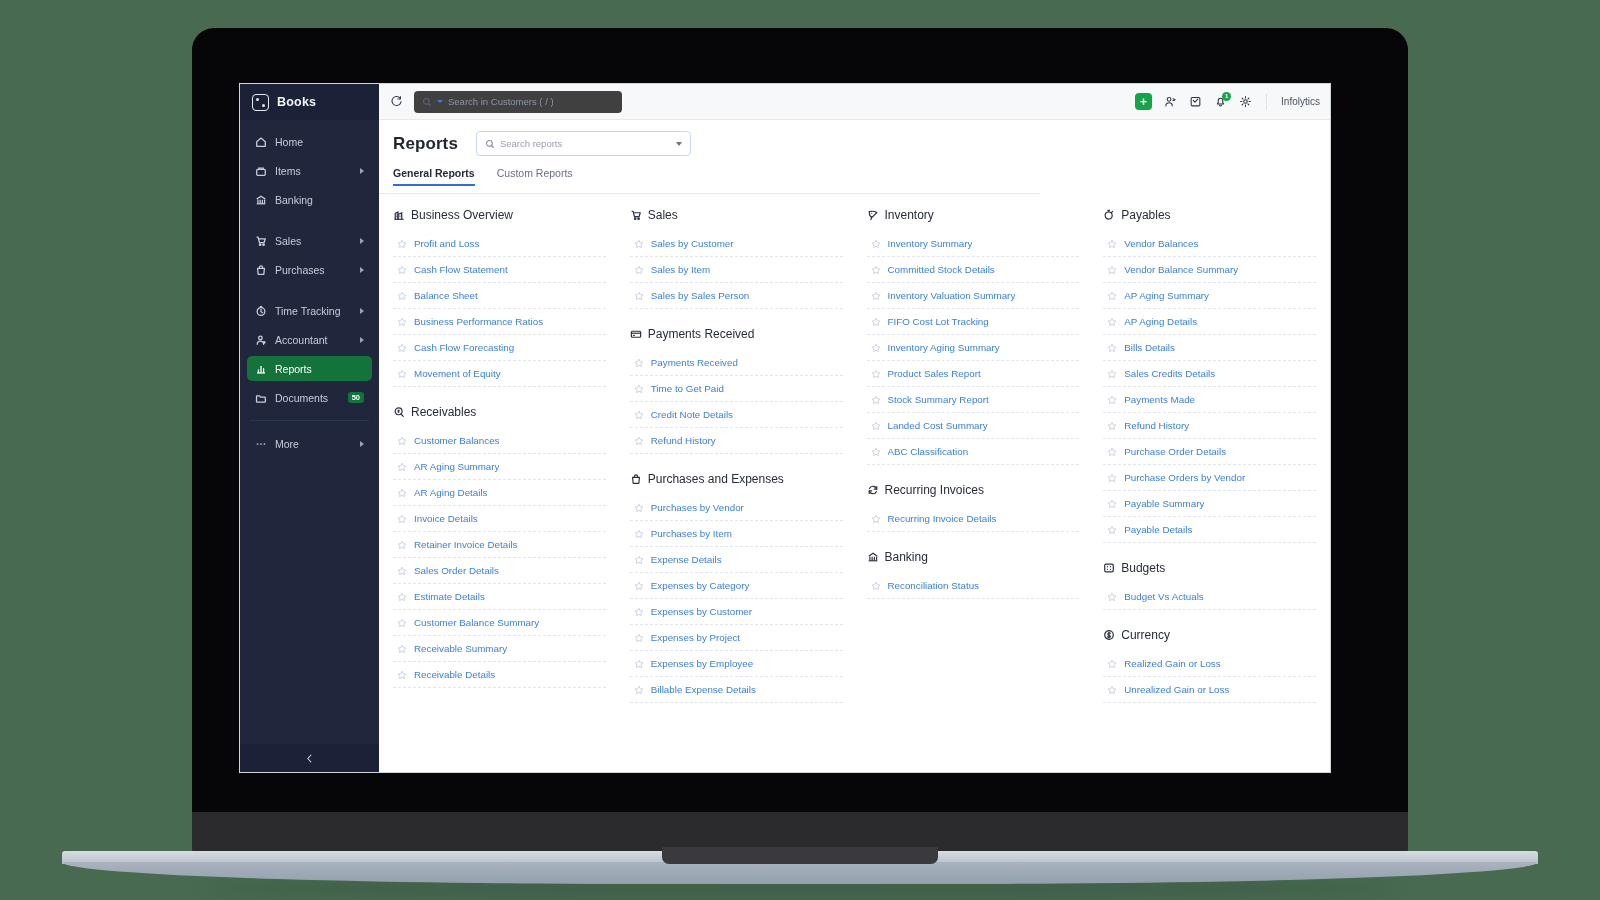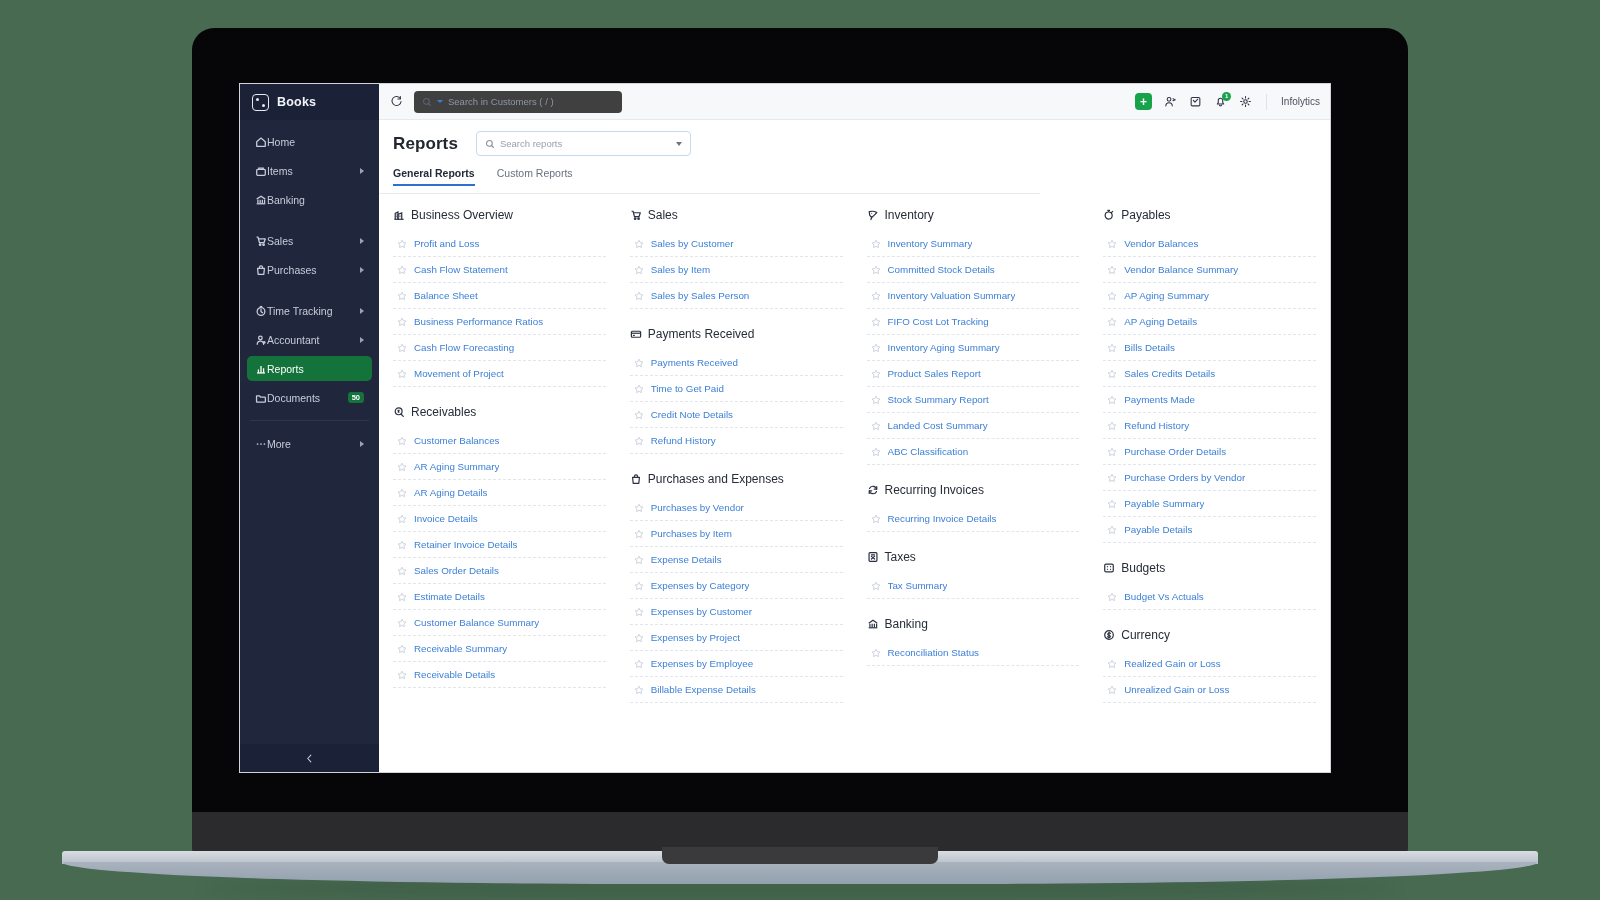--- a/index.html
+++ b/index.html
@@ -75,21 +75,21 @@
   }
   .brand-logo::before, .brand-logo::after {
     content:''; position:absolute; background:#e6e9f2; border-radius:50%;
   }
   .brand-logo::before { width:3px; height:3px; left:3px; top:3px; }
   .brand-logo::after  { width:3px; height:3px; right:3px; bottom:3px; }
   .brand-name { font-size: 12.5px; font-weight: 600; color: #f2f4f9; letter-spacing: .2px; }
 
   #nav { padding-top: 9px; flex: 1 1 auto; }
   .nav-item {
-    display: flex; align-items: center; 
+    display: flex; align-items: center; gap: 8px;
     height: 25px; margin: 0 7px 4px 7px; padding: 0 8px;
     border-radius: 5px; font-size: 10.5px; color: #c7cddc;
     cursor: pointer; position: relative;
   }
   .nav-item.active { background: #14733a; color: #ffffff; }
   .nav-item .ico { width: 12px; height: 12px; flex: 0 0 12px; display:flex; align-items:center; justify-content:center; }
   .nav-item .ico svg { width: 12px; height: 12px; stroke: currentColor; fill:none; stroke-width:1.5; }
   .nav-label { flex: 1 1 auto; white-space: nowrap; }
   .caret {
     width:0;height:0;border-left:4px solid #9aa3bb;
@@ -432,21 +432,21 @@
               <div class="rpt">
                 <span class="star"><svg viewBox="0 0 14 14">
                     <path d="M7 1.6 8.7 5.1 12.5 5.6 9.8 8.3 10.4 12.1 7 10.3 3.6 12.1 4.2 8.3 1.5 5.6 5.3 5.1Z" stroke-linejoin="round"></path>
                   </svg></span>
                 <span class="rlabel">Cash Flow Forecasting</span>
               </div>
               <div class="rpt">
                 <span class="star"><svg viewBox="0 0 14 14">
                     <path d="M7 1.6 8.7 5.1 12.5 5.6 9.8 8.3 10.4 12.1 7 10.3 3.6 12.1 4.2 8.3 1.5 5.6 5.3 5.1Z" stroke-linejoin="round"></path>
                   </svg></span>
-                <span class="rlabel">Movement of Project</span>
+                <span class="rlabel">Movement of Equity</span>
               </div>
             </div>
             <div class="group">
               <div class="group-head">
                 <span class="gico">
                   <svg viewBox="0 0 14 14" class="">
                     <circle cx="6.6" cy="6.2" r="4"></circle>
                     <path d="M5.3 5.1h2.4M5.3 7h2.4M6.4 4.4v3.5"></path>
                     <path d="M9.5 9.6 L12 12.1" stroke-linecap="round"></path>
                   </svg>
@@ -718,37 +718,20 @@
                     <path d="M11.4 2.9v3.1H8.5M2.6 11.1V8H5.5" stroke-linejoin="round" stroke-linecap="round"></path>
                   </svg>
                 </span>
                 <span>Recurring Invoices</span>
               </div>
               <div class="rpt">
                 <span class="star"><svg viewBox="0 0 14 14">
                     <path d="M7 1.6 8.7 5.1 12.5 5.6 9.8 8.3 10.4 12.1 7 10.3 3.6 12.1 4.2 8.3 1.5 5.6 5.3 5.1Z" stroke-linejoin="round"></path>
                   </svg></span>
                 <span class="rlabel">Recurring Invoice Details</span>
-              </div>
-            </div>
-            <div class="group">
-              <div class="group-head">
-                <span class="gico">
-                  <svg viewBox="0 0 14 14" class="">
-                    <rect x="2.4" y="2" width="9.2" height="10" rx="1.1"></rect>
-                    <path d="M5.2 4.6h3.6M5.2 6.3 L8.8 9.4M8.8 6.3 L5.2 9.4" stroke-linecap="round"></path>
-                  </svg>
-                </span>
-                <span>Taxes</span>
-              </div>
-              <div class="rpt">
-                <span class="star"><svg viewBox="0 0 14 14">
-                    <path d="M7 1.6 8.7 5.1 12.5 5.6 9.8 8.3 10.4 12.1 7 10.3 3.6 12.1 4.2 8.3 1.5 5.6 5.3 5.1Z" stroke-linejoin="round"></path>
-                  </svg></span>
-                <span class="rlabel">Tax Summary</span>
               </div>
             </div>
             <div class="group">
               <div class="group-head">
                 <span class="gico">
                   <svg viewBox="0 0 14 14" class="">
                     <path d="M2 6 L7 2.6 L12 6"></path>
                     <path d="M3.4 6.6v4.2M6 6.6v4.2M8.6 6.6v4.2M11.2 6.6v4.2"></path>
                     <path d="M2 11.4h10"></path>
                   </svg>

